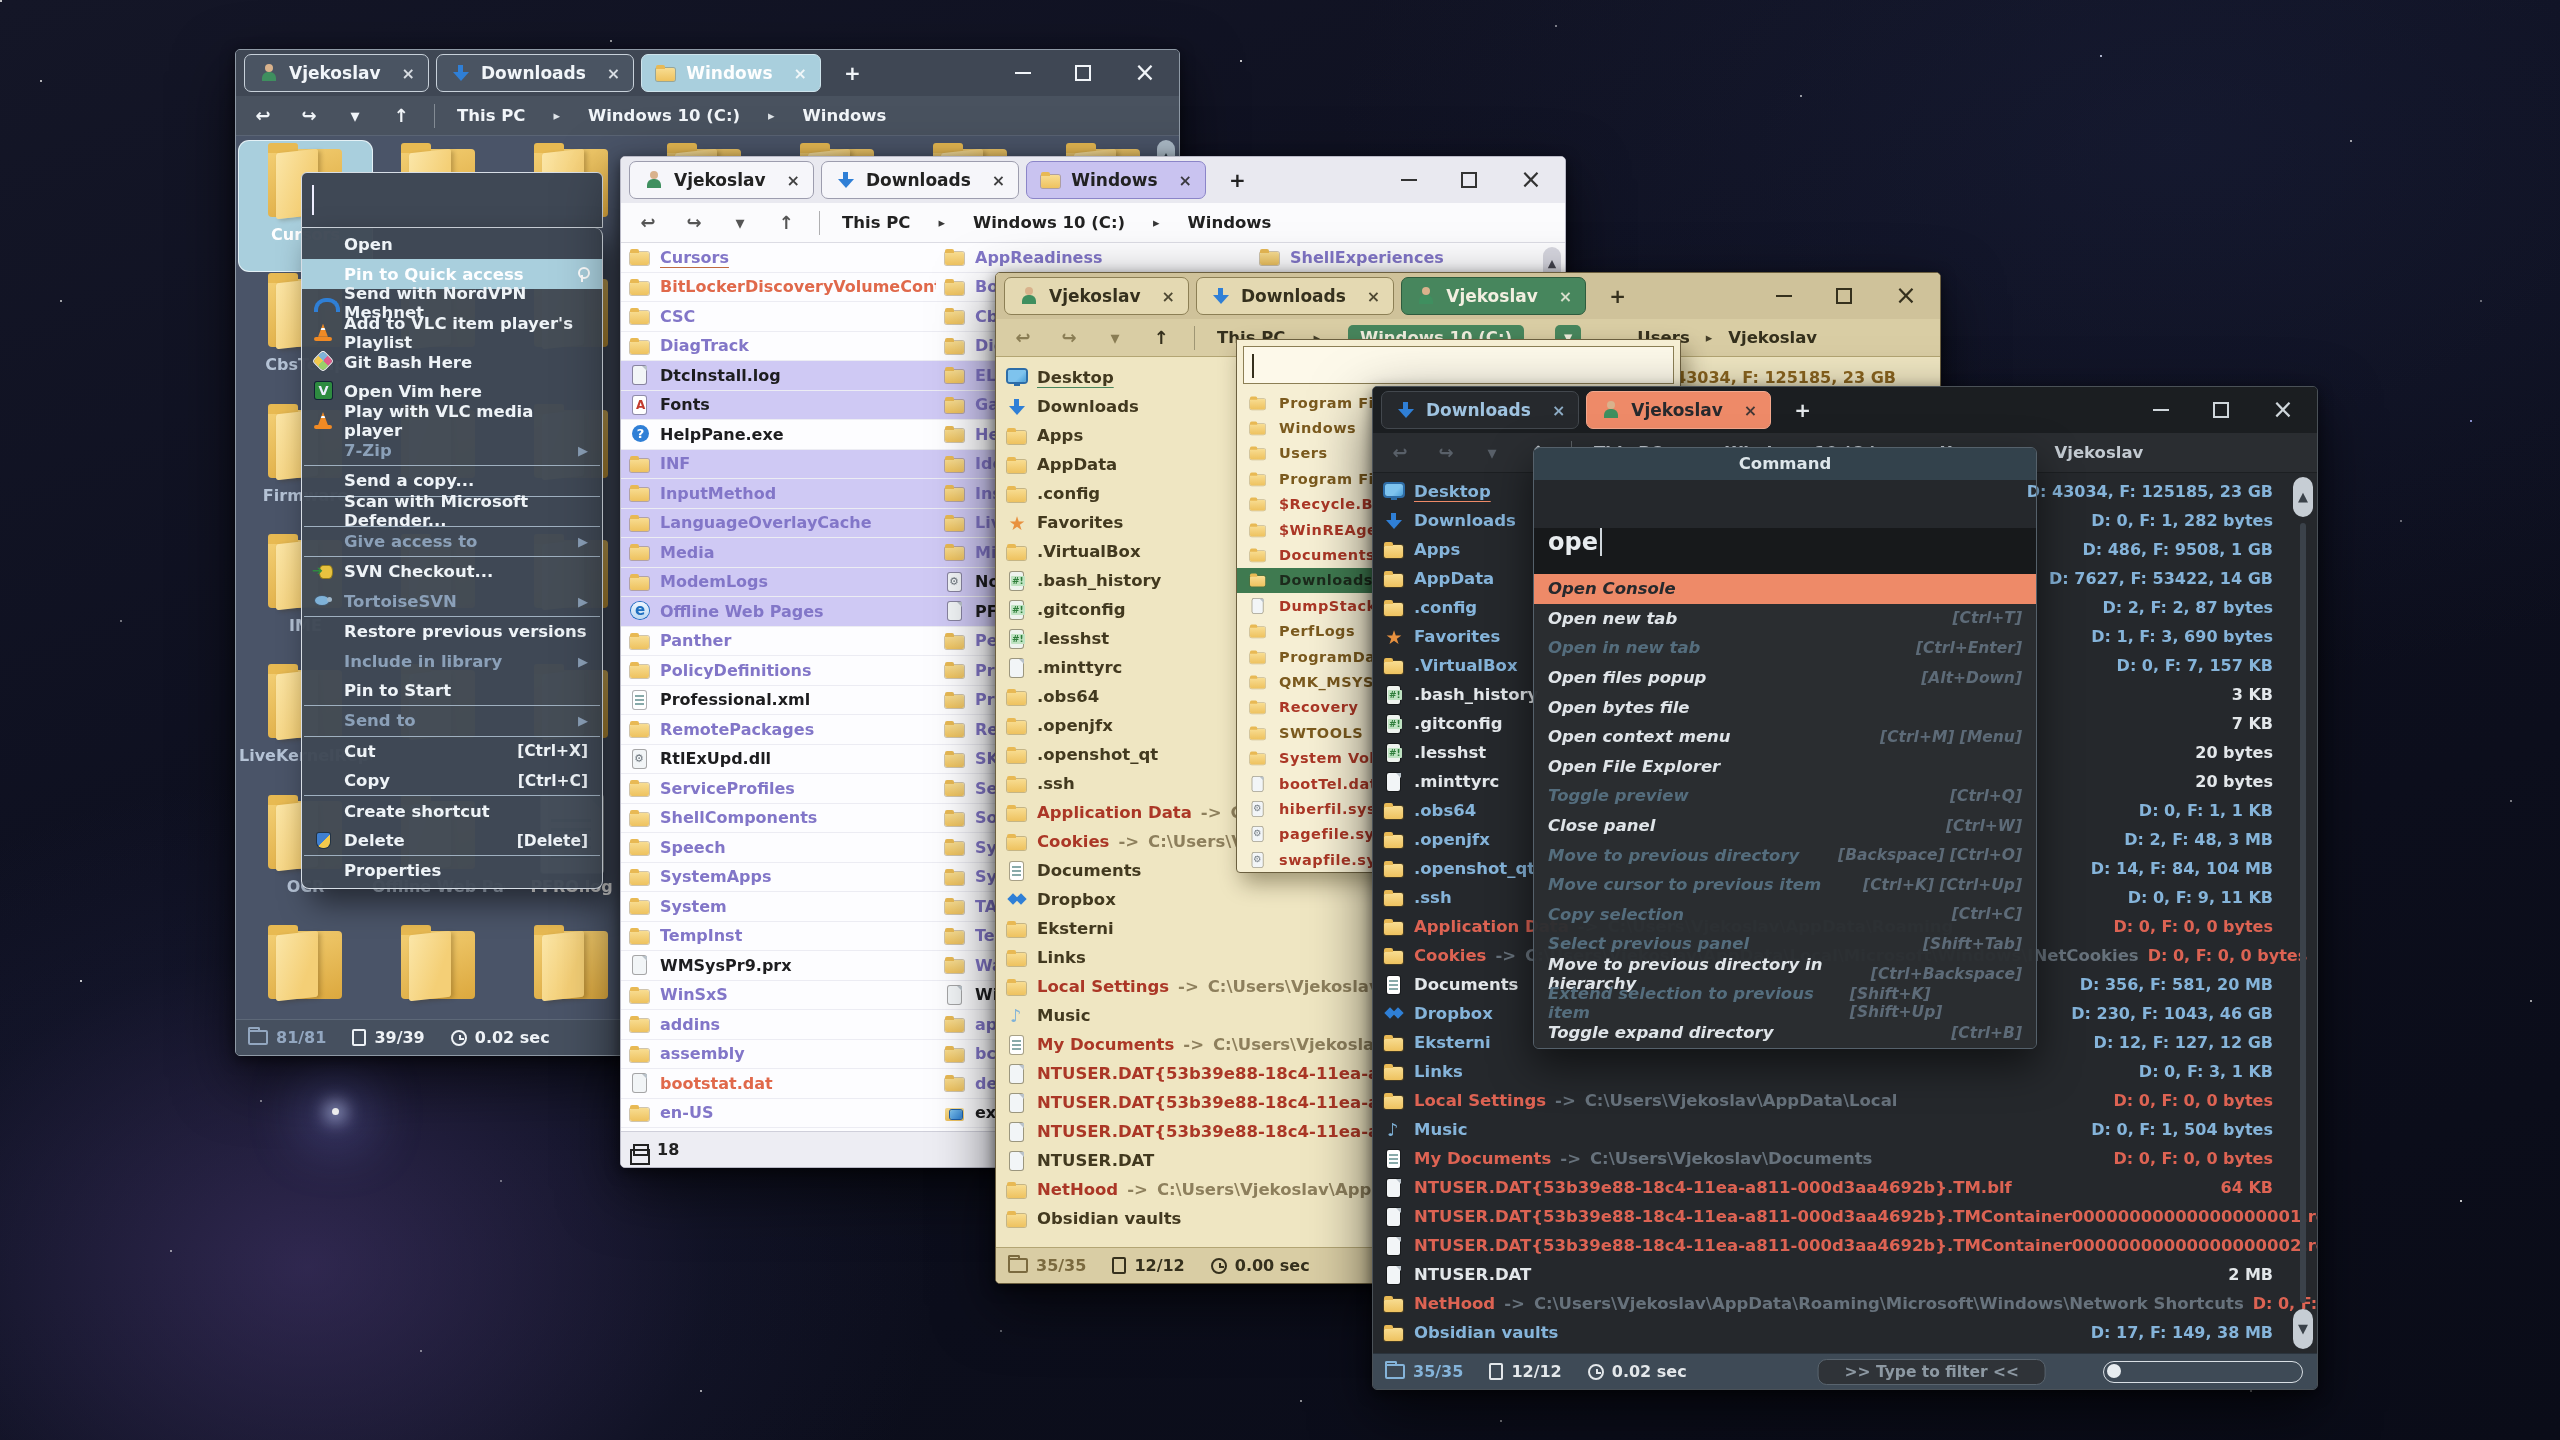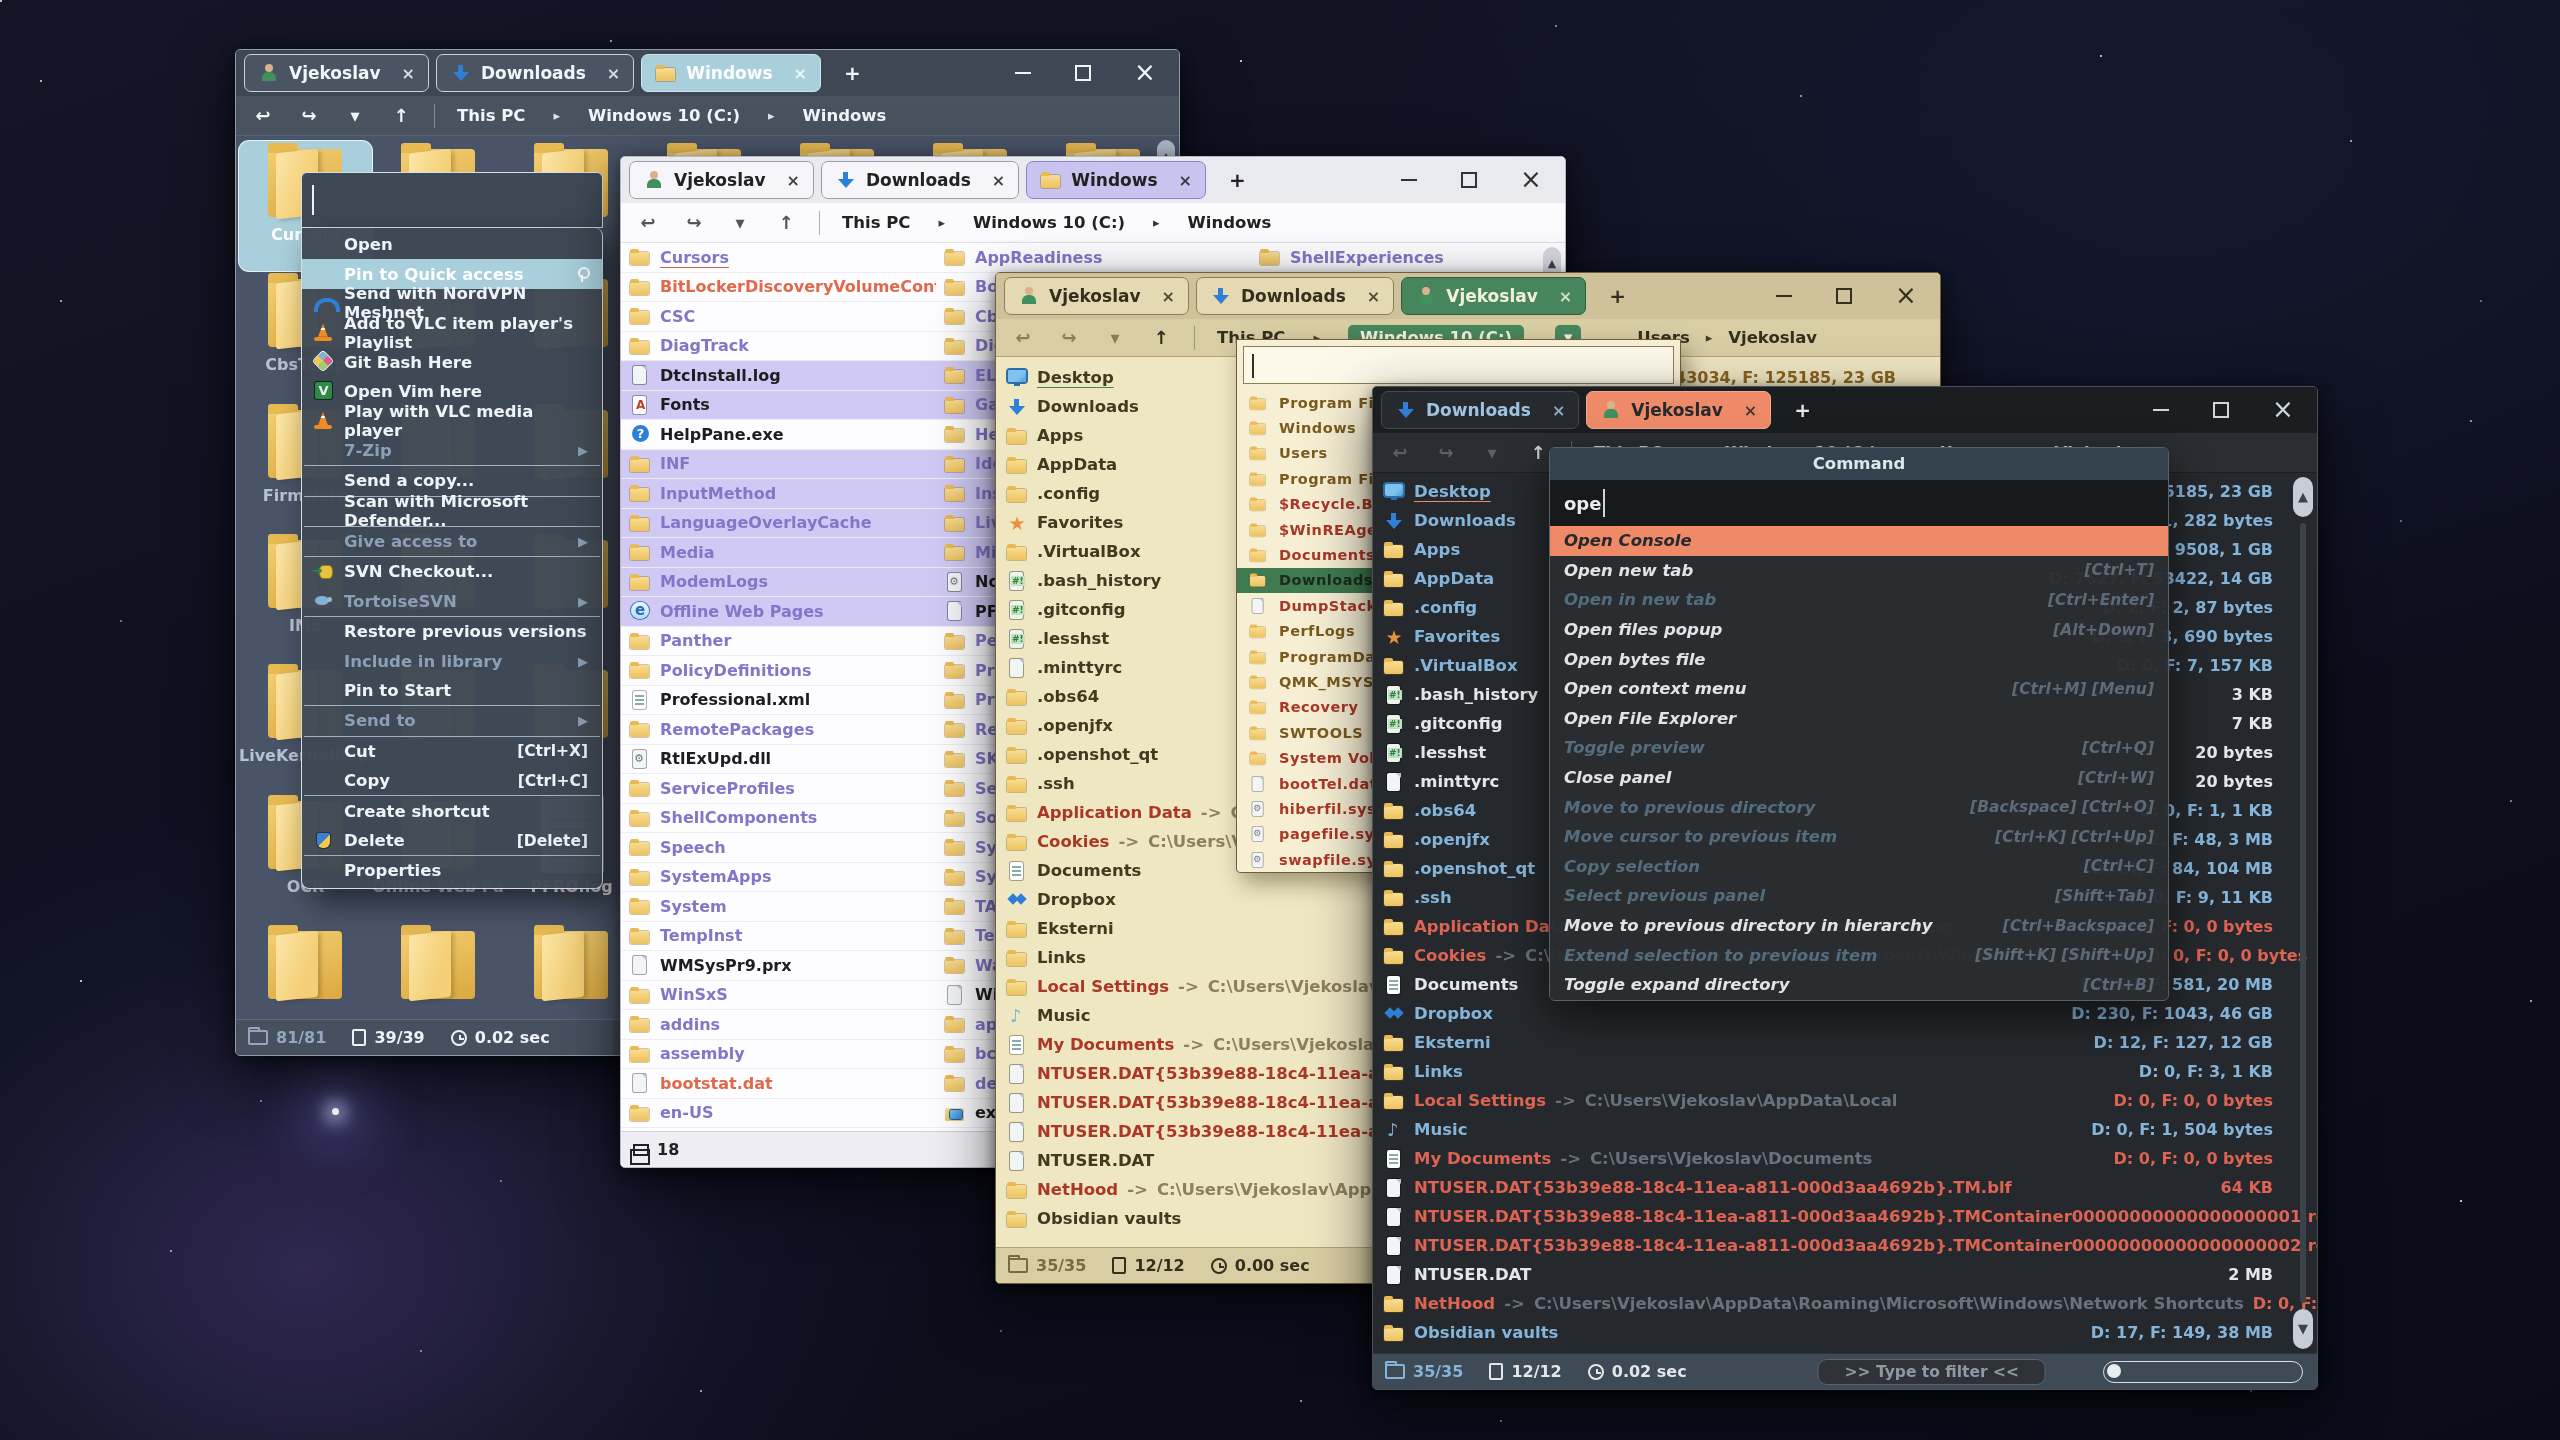--- a/index.html
+++ b/index.html
@@ -228,21 +228,21 @@
   .scr-track { position:absolute; left:7px; top:46px; bottom:46px; width:6px; border-radius:3px; background:#3b424a; }
   .filter-pill { position:absolute; left:50%; transform:translateX(-12%); top:5px; height:26px; padding:0 26px;
      border:1.5px solid #59646e; border-radius:9px; background:#2f3338; color:#8d99a3; font-size:15.5px; font-weight:700; line-height:24px; }
   .progress-pill { position:absolute; right:14px; top:7px; width:200px; height:22px; border:1.5px solid #d9dfe4; border-radius:11px; }
   .progress-pill::before { content:""; position:absolute; left:3px; top:2px; width:14px; height:14px; border-radius:7px; background:#e8edf0; }
 
   
   .palette { position:absolute; border:1px solid #55616b; border-radius:6px; overflow:hidden;
      box-shadow:0 16px 40px rgba(0,0,0,.55); }
   .pal-title { height:32px; background:#33424c; color:#dde6ea; font-size:16.5px; font-weight:700; text-align:center; line-height:32px; }
-  .pal-input { height:46px; background:#17191b; color:#e8ecef; font-size:18px; font-weight:700; display:flex; align-items:center; padding:0 14px; }
+  .pal-input { height:46px; background:#17191b; color:#e8ecef; font-size:24px; font-weight:700; display:flex; padding:0 14px;margin-top:48px; }
   .pal-input .caret { width:2px; height:28px; background:#cfd6db; margin-left:2px; }
   .pal-list { background:rgba(42,45,49,.97); }
   .palrow { display:flex; align-items:center; height:29.6px; padding:0 14px; font-size:16.5px; font-weight:700;font-style:italic; }
   .palrow .lbl { color:#dfe4e8; } .palrow.dis .lbl { color:#546d7d; }
   .palrow .sc { margin-left:auto; color:#5d6b78; font-size:15.5px; }
   .palrow.sel { background:#ee8a68; } .palrow.sel .lbl { color:#26292d; }
 
   
   .ctx-input { position:absolute; background:#3f4855; border:1.5px solid #d7dee6; border-radius:6px 6px 0 0; }
   .ctx-input .caret { position:absolute; left:10px; top:12px; width:2px; height:30px; background:#eef; }
@@ -1515,21 +1515,21 @@
       <span>12/12</span>
       </span>
     <span class="stat">
         <span class="sic sic-clock"></span>
       <span>0.02 sec</span>
       </span>
     <span class="filter-pill">&gt;&gt; Type to filter &lt;&lt;</span>
     <span class="progress-pill"></span>
   </div>
 
-  <div class="palette" style="left:176px;top:60px;width:620px">
+  <div class="palette" style="left:160px;top:60px;width:504px">
     <div class="pal-title">Command</div>
     <div class="pal-input">
       <span>ope</span>
       <span class="caret"></span>
     </div>
     <div class="pal-list" id="pal-list">
         <div class="palrow sel">
           <span class="lbl">Open Console</span>
         </div>
         <div class="palrow">

